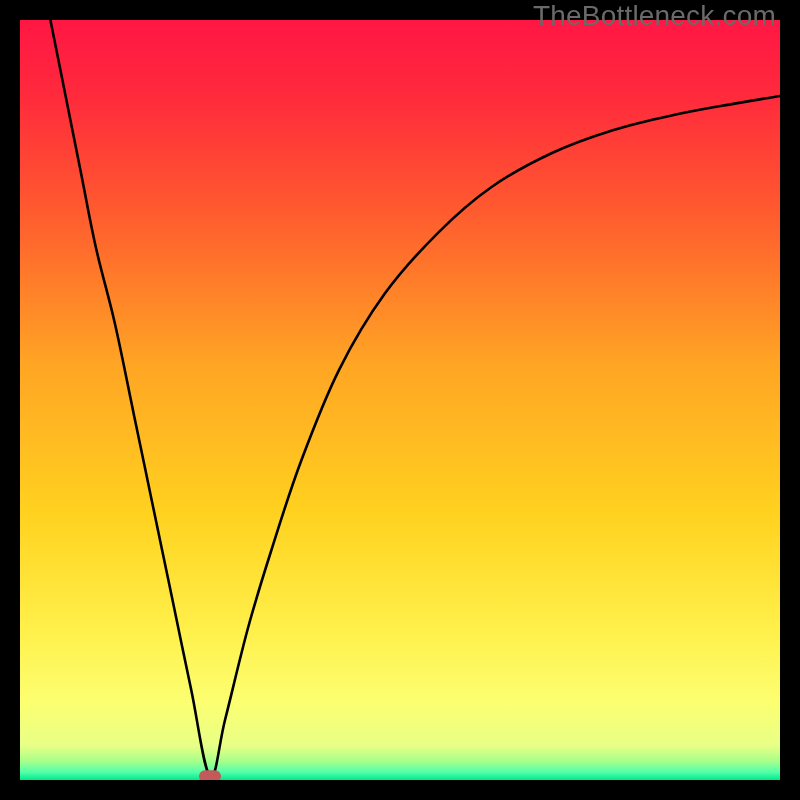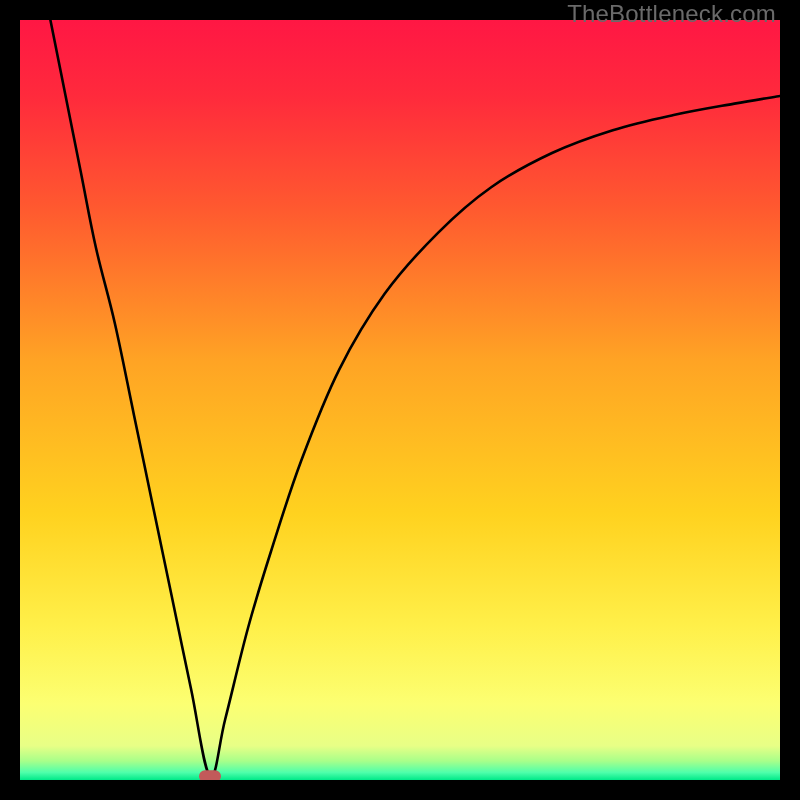--- a/index.html
+++ b/index.html
@@ -24,21 +24,21 @@
     left: 0;
     top: 0;
     width: 760px;
     height: 760px;
   }
   .watermark {
     position: absolute;
     top: 0px;
     right: 24px;
     color: #6a6a6a;
-    font-size: 24px;
+    font-size: 28px;
     font-weight: 500;
     letter-spacing: 0.2px;
     user-select: none;
   }
 </style>
 </head>
 <body>
 
 <div class="frame">
   <svg class="plot" viewBox="0 0 760 760" preserveAspectRatio="none">

